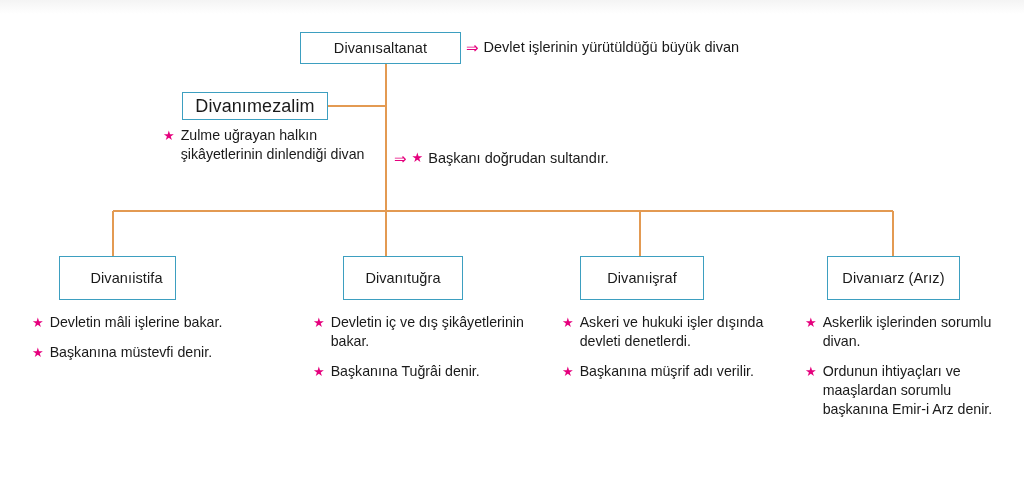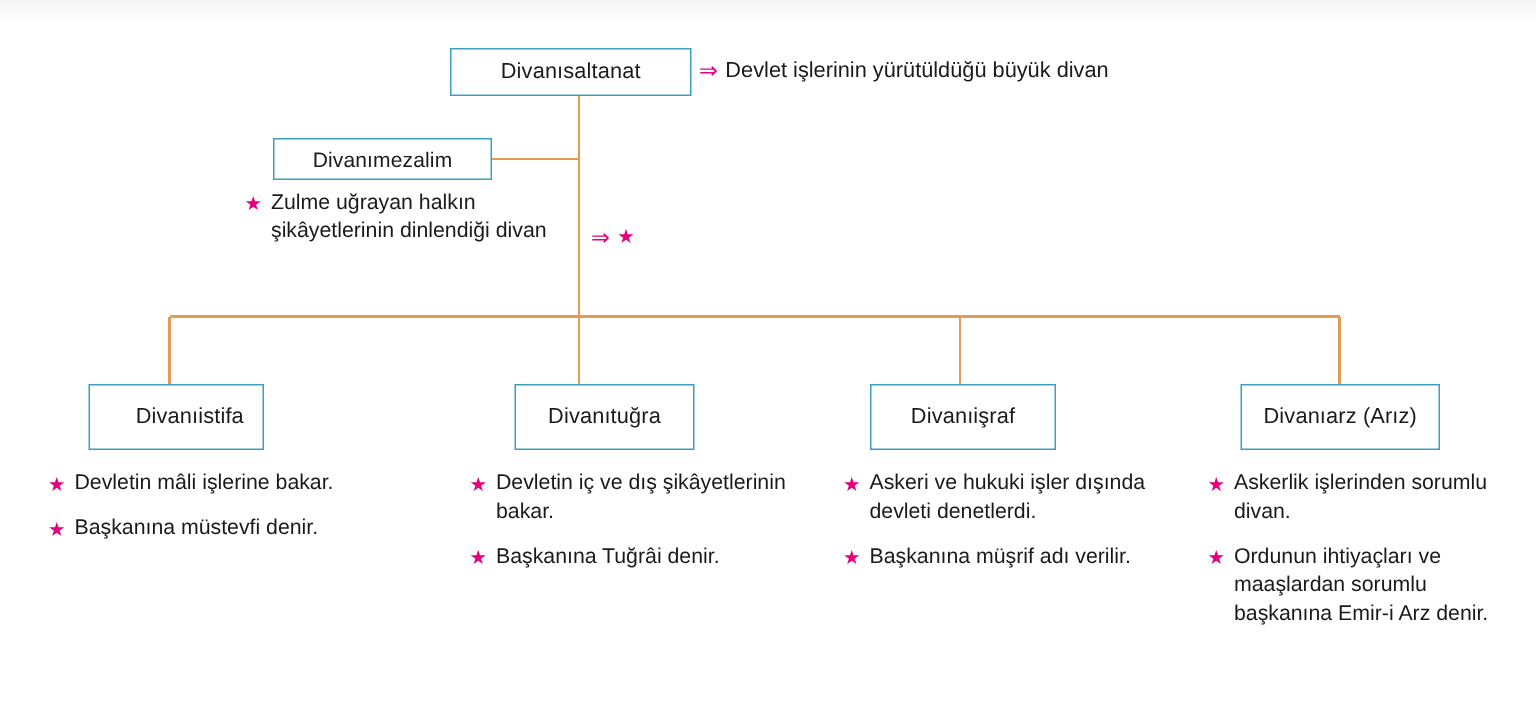--- a/index.html
+++ b/index.html
@@ -41,21 +41,21 @@
     background: #ffffff;
     display: flex;
     align-items: center;
     justify-content: center;
     color: #1a1a1a;
     font-size: 14.5px;
     letter-spacing: .1px;
     white-space: nowrap;
   }
   .node-box.root   { left: 300px; top: 32px;  width: 161px; height: 32px; }
-  .node-box.mezalim{ left: 182px; top: 92px;  width: 146px; height: 28px; font-size: 14px; }
+  .node-box.mezalim{ left: 182px; top: 92px;  width: 146px; height: 28px; font-size: 18px; }
   .node-box.c0     { left: 59px;  top: 256px; width: 117px; height: 44px; padding-left: 18px; }
   .node-box.c1     { left: 343px; top: 256px; width: 120px; height: 44px; }
   .node-box.c2     { left: 580px; top: 256px; width: 124px; height: 44px; }
   .node-box.c3     { left: 827px; top: 256px; width: 133px; height: 44px; }
 
   .callout {
     position: absolute;
     display: flex;
     align-items: flex-start;
     gap: 5px;
@@ -141,20 +141,21 @@
   <ul class="bullet-list mezalim-list">
     <li>
       <span class="star">★</span>
       <span class="txt">Zulme uğrayan halkın şikâyetlerinin dinlendiği divan</span>
     </li>
   </ul>
 
   <div class="callout trunk-note">
     <span class="arrow-glyph">⇒</span>
     <span class="star">★</span>
+    <span>Başkanı doğrudan sultandır.</span>
   </div>
 
   <div class="node-box c0">
     <span>Divanıistifa</span>
   </div>
   <ul class="bullet-list col0-list">
     <li>
       <span class="star">★</span>
       <span class="txt">Devletin mâli işlerine bakar.</span>
     </li>

